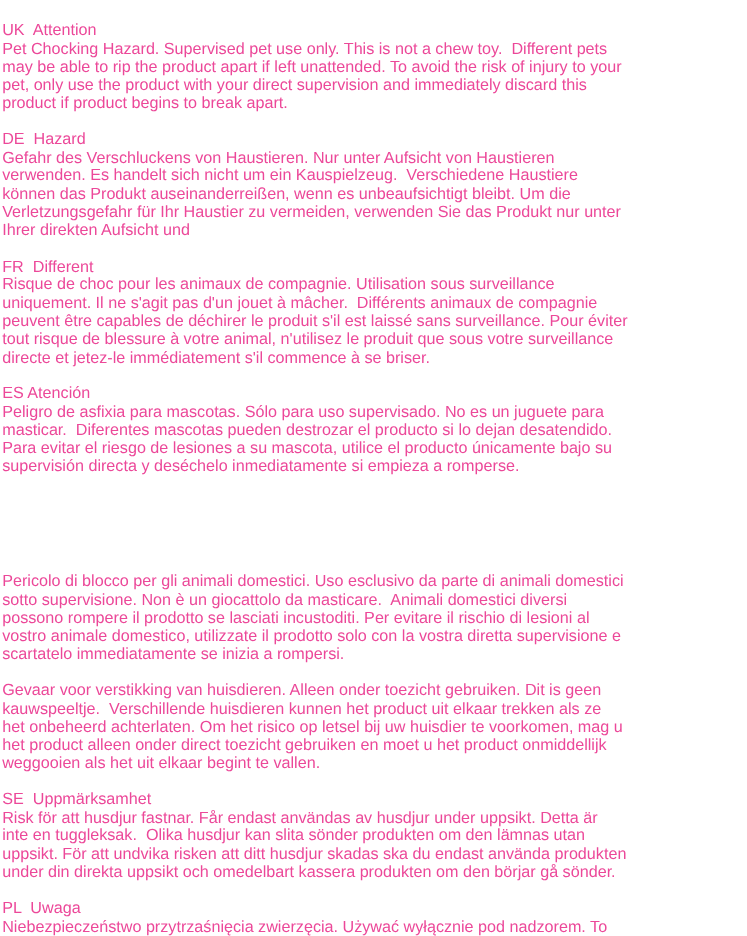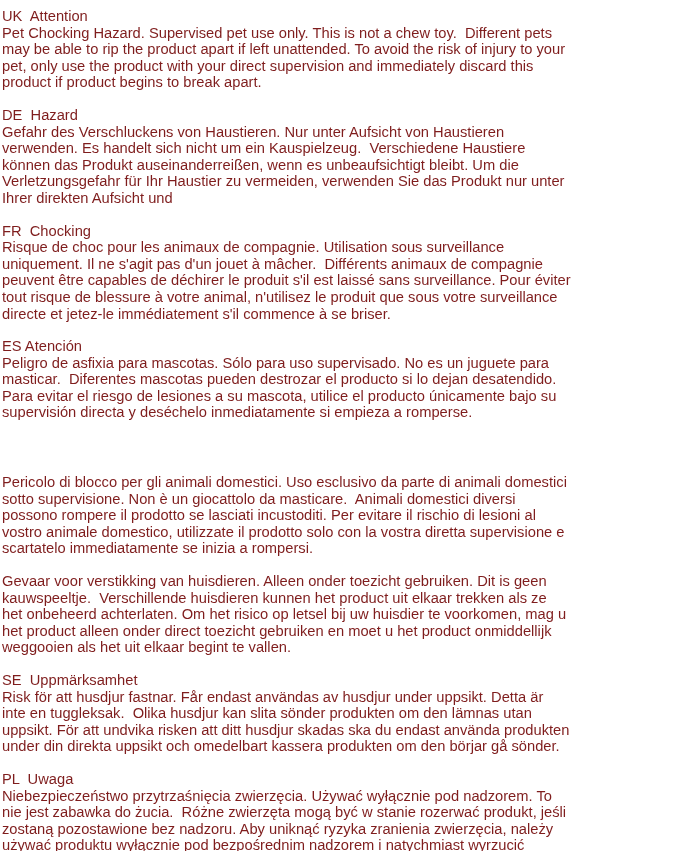--- a/index.html
+++ b/index.html
@@ -4,34 +4,34 @@
 <style>
   html, body {
     margin: 0;
     padding: 0;
     background: #ffffff;
   }
   .page {
     width: 576px;
     height: 851px;
     box-sizing: border-box;
-    padding: 8px 5px 0 2px;
+    padding: 20px 5px 0 2px;
     overflow: hidden;
     font-family: "Liberation Sans", "DejaVu Sans", sans-serif;
     font-size: 14.7px;
     line-height: 16.6px;
     font-weight: 400;
-    color: #7f1d1d;
+    color: #ec4899;
     background: #ffffff;
   }
   .warning-section {
     margin: 0 0 16px 0;
   }
   .warning-section.gap-large {
-    margin-bottom: 53px;
+    margin-bottom: 88px;
   }
   .section-heading,
   .section-body {
     white-space: pre-wrap;
     word-wrap: break-word;
   }
 </style>
 </head>
 <body>
 
@@ -41,21 +41,21 @@
     <div class="section-heading">UK  Attention</div>
     <div class="section-body">Pet Chocking Hazard. Supervised pet use only. This is not a chew toy.  Different pets may be able to rip the product apart if left unattended. To avoid the risk of injury to your pet, only use the product with your direct supervision and immediately discard this product if product begins to break apart.</div>
   </div>
 
   <div class="warning-section">
     <div class="section-heading">DE  Hazard</div>
     <div class="section-body">Gefahr des Verschluckens von Haustieren. Nur unter Aufsicht von Haustieren verwenden. Es handelt sich nicht um ein Kauspielzeug.  Verschiedene Haustiere können das Produkt auseinanderreißen, wenn es unbeaufsichtigt bleibt. Um die Verletzungsgefahr für Ihr Haustier zu vermeiden, verwenden Sie das Produkt nur unter Ihrer direkten Aufsicht und</div>
   </div>
 
   <div class="warning-section">
-    <div class="section-heading">FR  Chocking</div>
+    <div class="section-heading">FR  Different</div>
     <div class="section-body">Risque de choc pour les animaux de compagnie. Utilisation sous surveillance uniquement. Il ne s'agit pas d'un jouet à mâcher.  Différents animaux de compagnie peuvent être capables de déchirer le produit s'il est laissé sans surveillance. Pour éviter tout risque de blessure à votre animal, n'utilisez le produit que sous votre surveillance directe et jetez-le immédiatement s'il commence à se briser.</div>
   </div>
 
   <div class="warning-section gap-large">
     <div class="section-heading">ES Atención</div>
     <div class="section-body">Peligro de asfixia para mascotas. Sólo para uso supervisado. No es un juguete para masticar.  Diferentes mascotas pueden destrozar el producto si lo dejan desatendido. Para evitar el riesgo de lesiones a su mascota, utilice el producto únicamente bajo su supervisión directa y deséchelo inmediatamente si empieza a romperse.</div>
   </div>
 
   <div class="warning-section">
     <div class="section-body">Pericolo di blocco per gli animali domestici. Uso esclusivo da parte di animali domestici sotto supervisione. Non è un giocattolo da masticare.  Animali domestici diversi possono rompere il prodotto se lasciati incustoditi. Per evitare il rischio di lesioni al vostro animale domestico, utilizzate il prodotto solo con la vostra diretta supervisione e scartatelo immediatamente se inizia a rompersi.</div>

